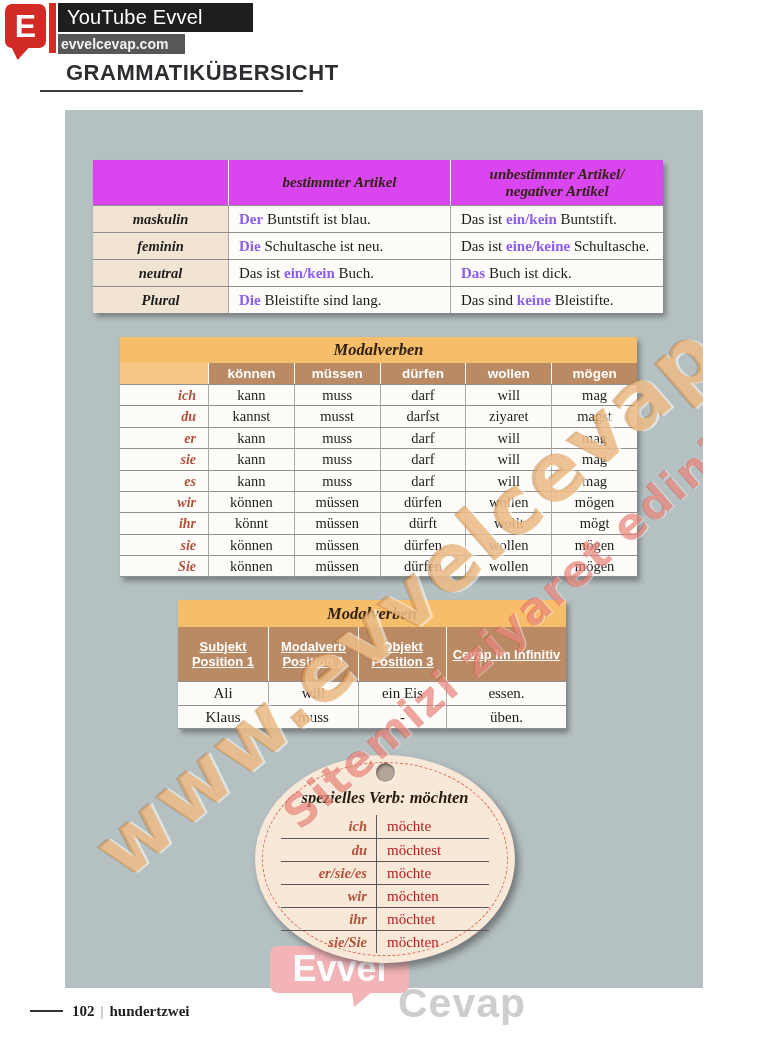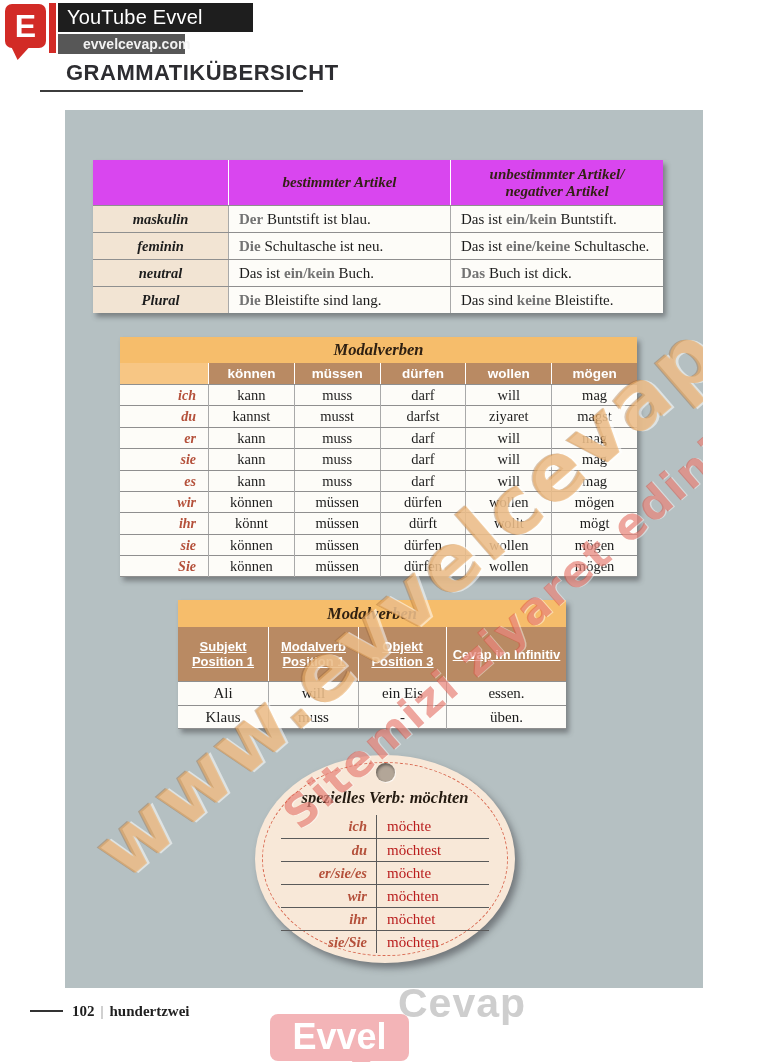--- a/index.html
+++ b/index.html
@@ -20,21 +20,21 @@
     border-left:9px solid transparent; border-right:9px solid transparent;
     border-top:13px solid #d22b26; transform:skewX(-12deg);
   }
   .red-strip { position:absolute; left:49px; top:3px; width:7px; height:50px; background:#d22b26; }
   .black-bar {
     position:absolute; left:58px; top:3px; width:195px; height:29px; background:#1e1e1e;
     color:#fff; font:20px/29px "Liberation Sans", sans-serif; padding-left:9px; letter-spacing:0.2px;
   }
   .gray-bar {
     position:absolute; left:58px; top:34px; width:127px; height:20px; background:#575757;
-    color:#f2f2f2; font:bold 14px/20px "Liberation Sans", sans-serif; padding-left:25px;
+    color:#f2f2f2; font:bold 14px/20px "Liberation Sans", sans-serif; padding-left:3px;
   }
   .page-title {
     position:absolute; left:66px; top:60px;
     font:bold 22px/26px "Liberation Sans", sans-serif; letter-spacing:0.5px; color:#2d2d31;
   }
   .title-rule { position:absolute; left:40px; top:90px; width:263px; height:2px; background:#3c3c3c; }
 
   
   .panel {
     position:absolute; left:65px; top:110px; width:638px; height:878px;
@@ -53,21 +53,21 @@
   .a-row { display:grid; grid-template-columns:135px 222px 213px; height:27px; border-top:1px solid #8f8f8f; }
   .a-row:last-child { border-bottom:1px solid #8f8f8f; }
   .a-label {
     background:#f2e4d3; font:bold italic 14.5px/26px "Liberation Serif", serif;
     text-align:center; color:#1d1d1d;
   }
   .a-cell {
     background:#fdfcf8; border-left:1px solid #a9a9a9; font:15px/26px "Liberation Serif", serif;
     color:#1c1c1c; padding-left:10px; white-space:nowrap;
   }
-  .hl { color:#737373; font-weight:bold;font-family:Liberation Serif, serif; }
+  .hl { color:#8b5cf6; font-weight:bold;font-family:Liberation Serif, serif; }
 
   
   #modal1 { left:55px; top:227px; width:517px; }
   .m-title {
     background:#f6bd6b; height:26px; text-align:center;
     font:bold italic 16.5px/26px "Liberation Serif", serif; color:#2f2012;
   }
   .m-head { display:grid; grid-template-columns:88px repeat(5,1fr); height:21px; }
   .m-head .stub { background:#f7c684; }
   .m-head .vh {
@@ -127,21 +127,21 @@
     left:225px; top:688px; font:bold 44px/44px "DejaVu Sans", sans-serif; letter-spacing:2px;
     color:rgba(222,80,66,0.5); transform:rotate(-41deg);
     text-shadow:1px 1px 0 rgba(255,255,255,0.45);
   }
 
   
   .foot-rule { position:absolute; left:30px; top:1010px; width:33px; height:2px; background:#333; }
   .foot-text { position:absolute; left:72px; top:1002px; font:bold 15px/18px "Liberation Serif", serif; color:#1f1f1f; }
   .foot-text .div { font-weight:normal; color:#8a8a8a; padding:0 6px; }
   .logo-evvel {
-    position:absolute; left:270px; top:1014px; width:139px; height:47px; background:#f3b4b7;
+    position:absolute; left:270px; top:946px; width:139px; height:47px; background:#f3b4b7;
     border-radius:8px; color:#fff; text-align:center;
     font:bold 36px/46px "Liberation Sans", sans-serif; z-index:1;
   }
   .logo-evvel::after {
     content:""; position:absolute; left:82px; top:46px;
     border-left:2px solid transparent; border-right:18px solid transparent;
     border-top:15px solid #f3b4b7;
   }
   .logo-cevap { position:absolute; left:398px; top:978px; font:bold 41px/50px "Liberation Sans", sans-serif; color:#cecece; letter-spacing:1px; }
 </style>

